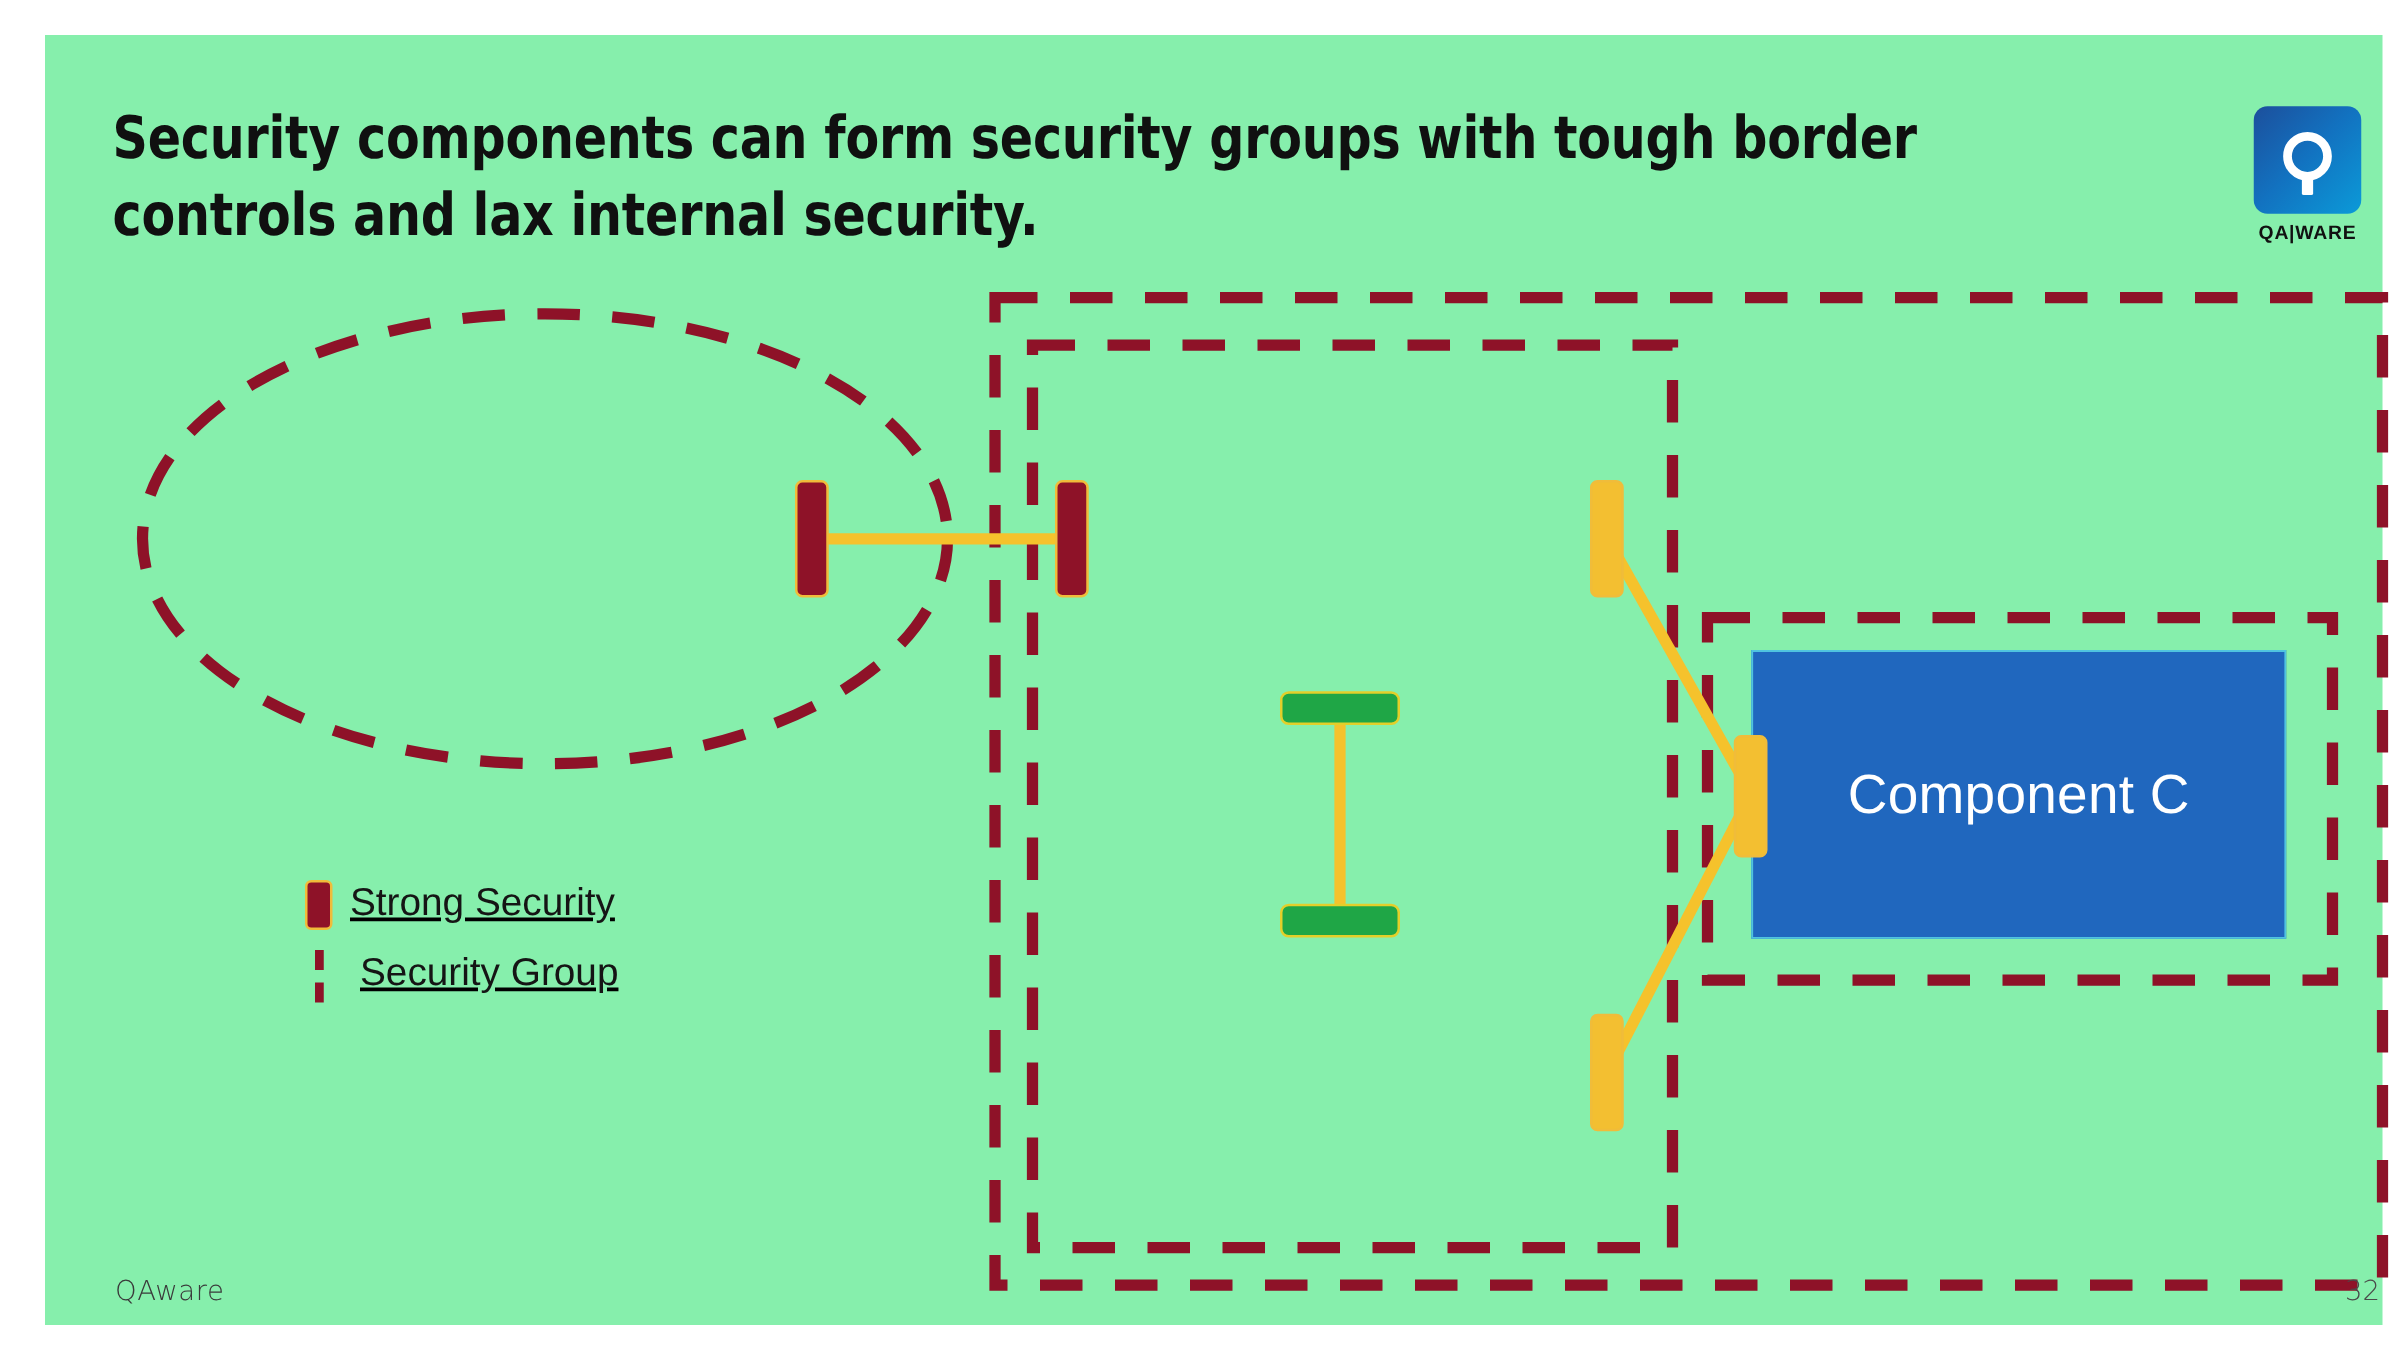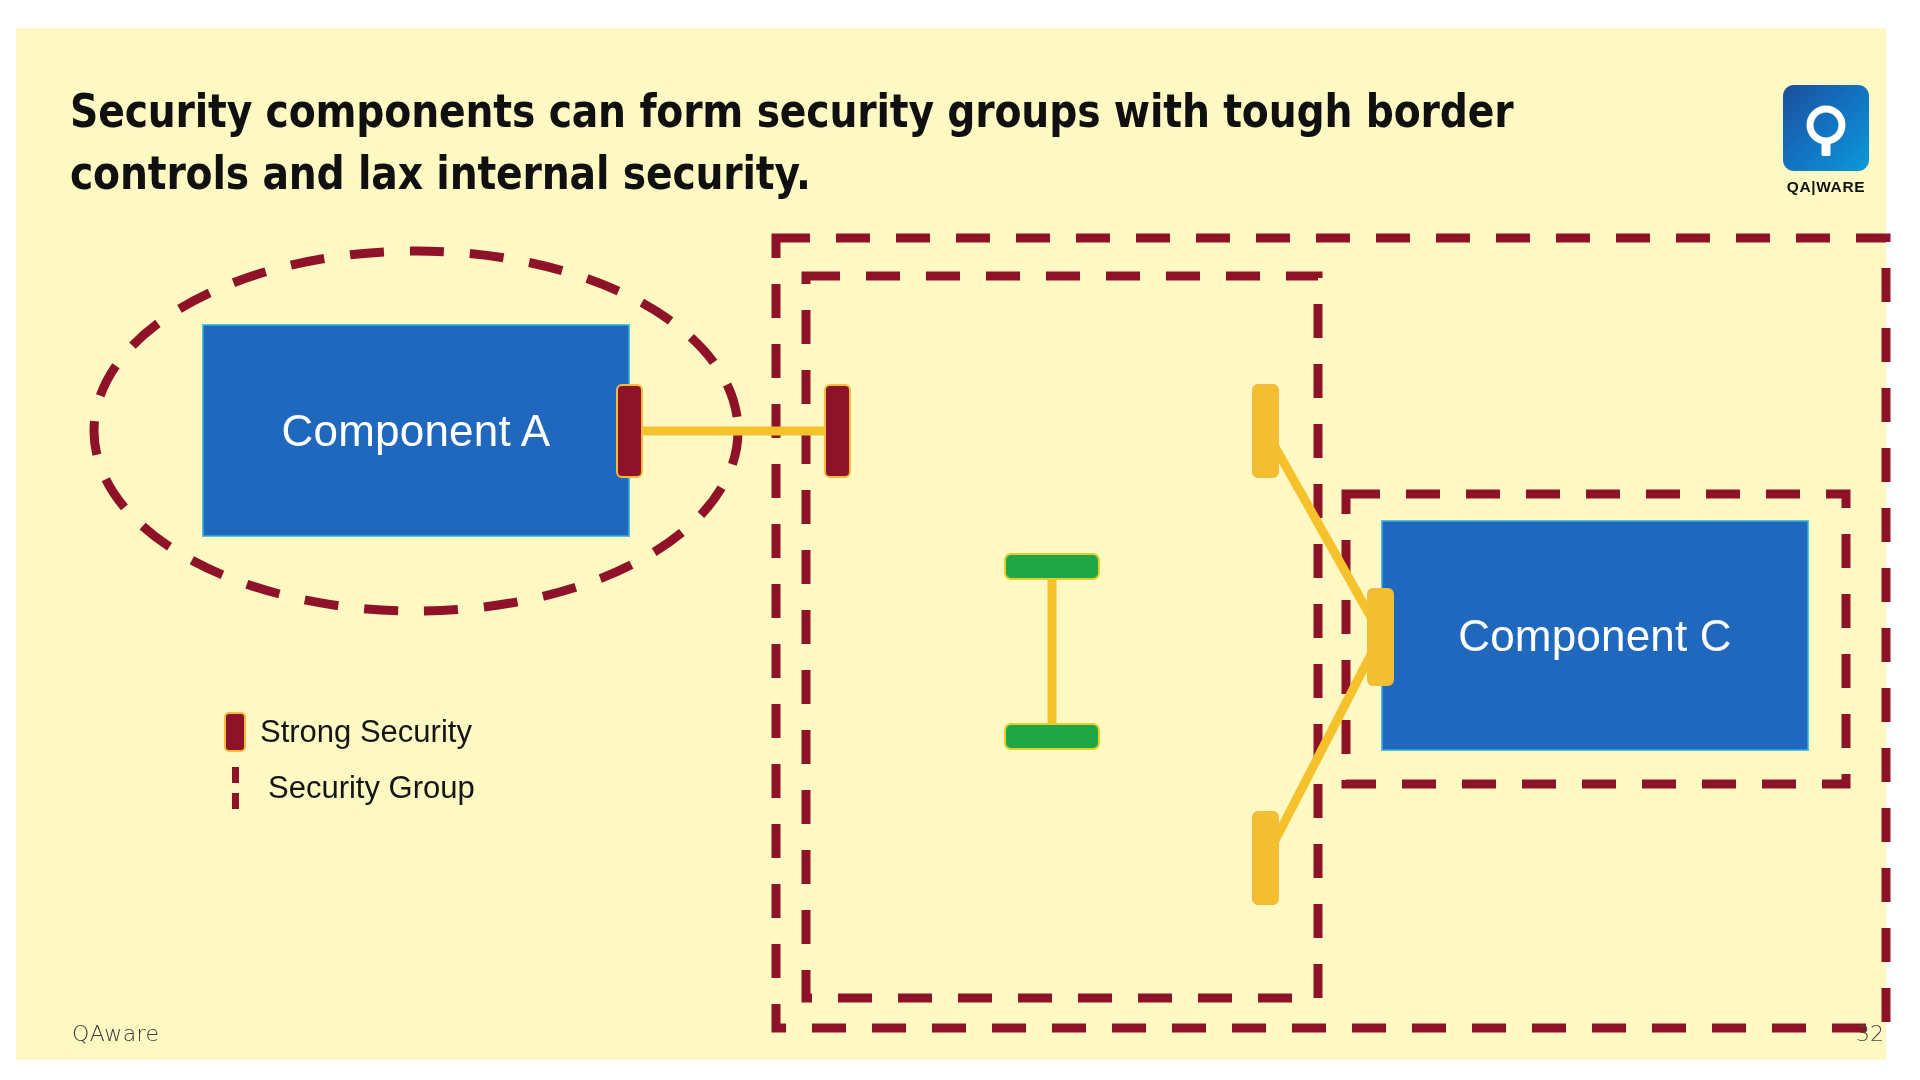--- a/index.html
+++ b/index.html
@@ -4,23 +4,23 @@
 <style>
   * { margin:0; padding:0; box-sizing:border-box; }
   html, body {
     width:1920px; height:1080px;
     background:#ffffff;
     font-family:"Liberation Sans", sans-serif;
     overflow:hidden;
   }
   #slide {
     position:absolute;
-    left:16px; top:28px;
+    left:36px; top:28px;
     width:1870px; height:1032px;
-    background:#fef9c3;
+    background:#86efac;
   }
 
   
   #title {
     position:absolute;
     left:54px; top:52px;
     width:1560px;
     font-family:"DejaVu Sans Condensed","Liberation Sans Narrow","Liberation Sans", sans-serif;
     font-weight:700;
     font-size:47px;
@@ -90,22 +90,23 @@
   .port { position:absolute; border-radius:6px; }
   .port.vert  { width:27px; height:94px; }
   .port.horiz { width:96px; height:27px; border-radius:7px; }
   .port.strong { background:#8e1228; border:2.5px solid #f0bc3a; }
   .port.weak   { background:#f3bf31; border:2.5px solid #f0bc3a; }
   .port.none   { background:#1fa646; border:2.5px solid #e3cf2a; }
 
   
   #legend { position:absolute; left:208px; top:676px; }
   .legend-row {
-    display:flex; align-items:center;
+    display:flex; align-items:flex-start;
     height:56px;
+    text-decoration:underline;
   }
   .legend-swatch {
     width:22px; height:40px;
     border-radius:5px;
     margin-right:14px;
     flex:0 0 auto;
   }
   .legend-swatch.strong { background:#8e1228; border:2px solid #f0bc3a; }
   .legend-swatch.weak   { background:#f3bf31; border:2px solid #f0bc3a; }
   .legend-swatch.none   { background:#1fa646; border:2px solid #e3cf2a; }
@@ -179,23 +180,20 @@
 
     <line x1="614" y1="403" x2="822" y2="403" stroke="#f5c22c" stroke-width="9"></line>
 
     <line x1="1036" y1="538" x2="1036" y2="708" stroke="#f5c22c" stroke-width="9"></line>
 
     <line x1="1250" y1="403" x2="1365" y2="607" stroke="#f5c22c" stroke-width="9"></line>
 
     <line x1="1250" y1="830" x2="1365" y2="607" stroke="#f5c22c" stroke-width="9"></line>
   </svg>
 
-  <div class="component" style="left:186px; top:296px; width:428px; height:213px;">
-    <span class="label">Component A</span>
-  </div>
 
 
   <div class="component" style="left:1365px; top:492px; width:428px; height:231px;">
     <span class="label">Component C</span>
   </div>
 
 
   <div class="port vert strong" style="left:600px; top:356px;"></div>
 
   <div class="port vert strong" style="left:808px; top:356px;"></div>

